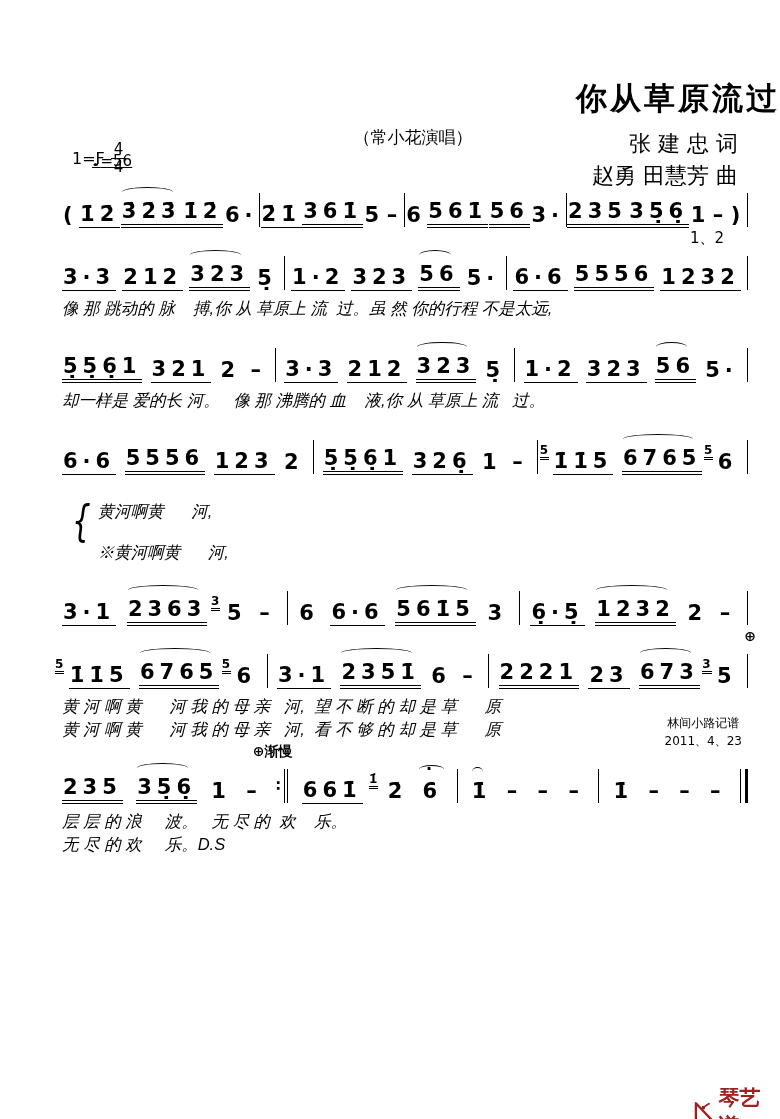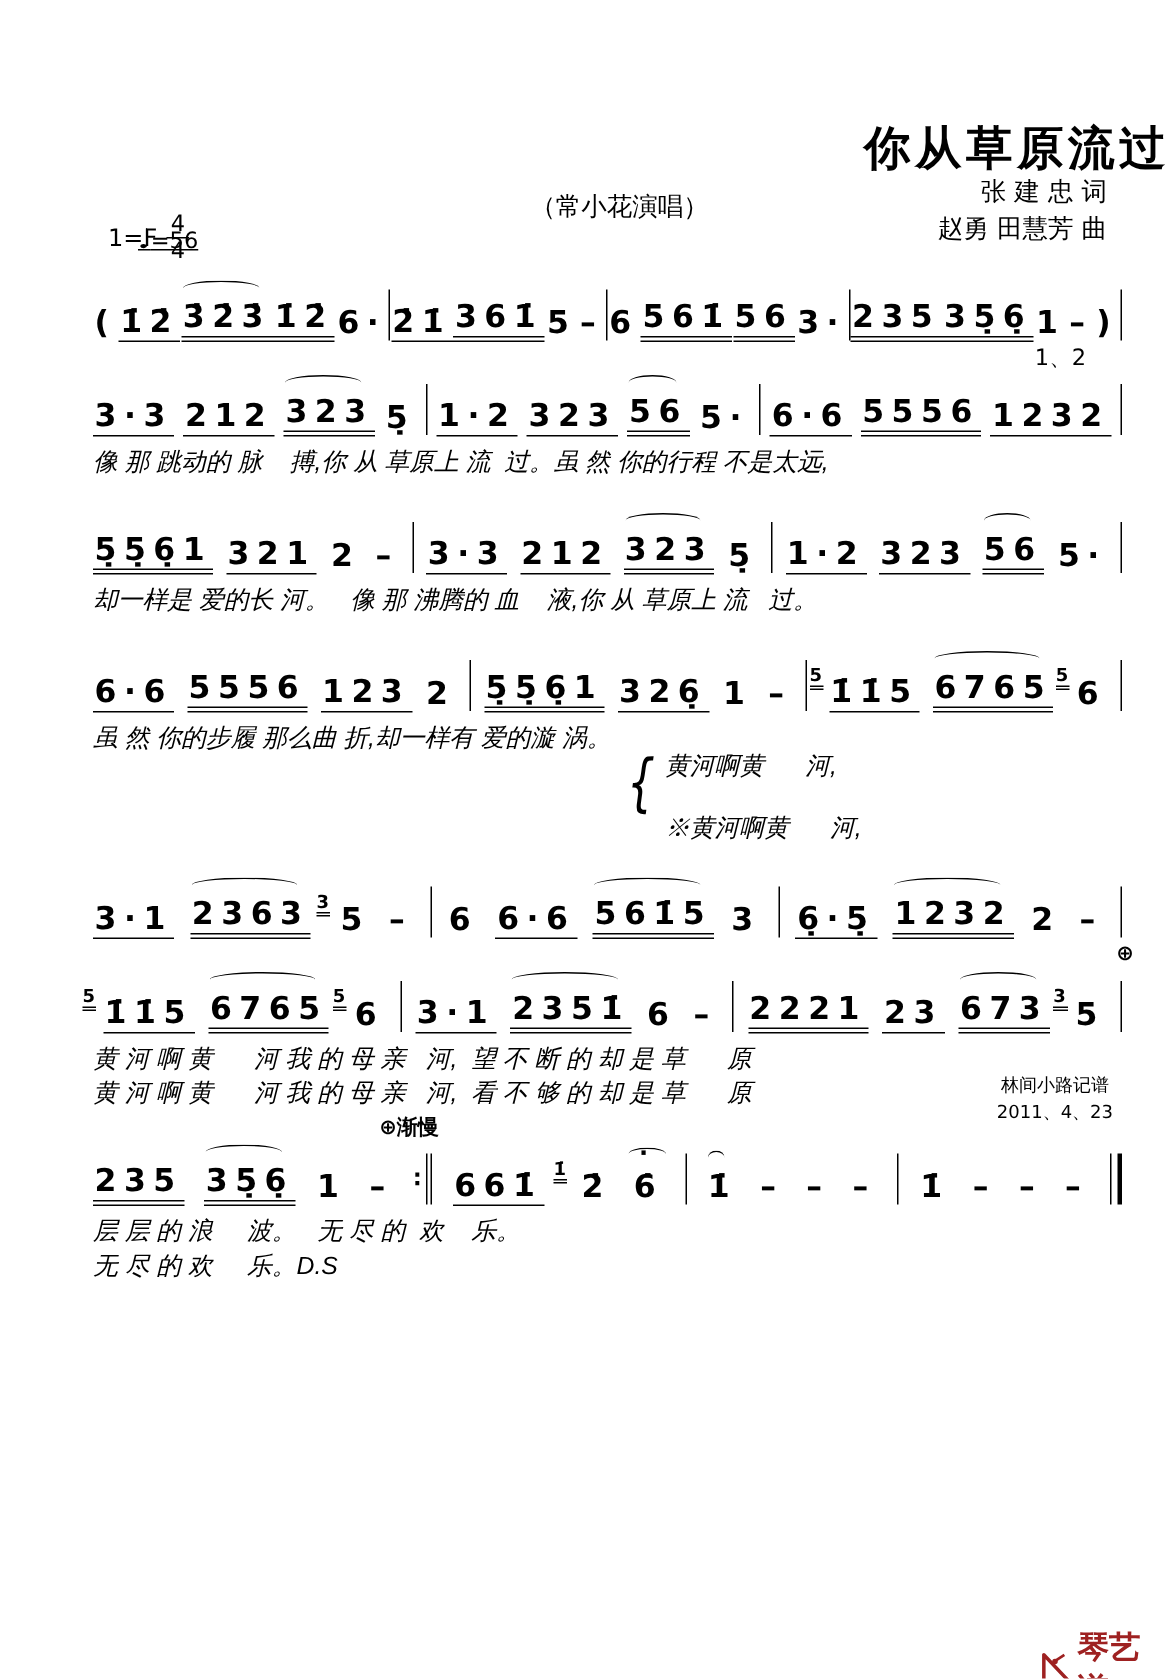--- a/index.html
+++ b/index.html
@@ -12,22 +12,22 @@
   .title{position:absolute;top:78px;left:12px;right:0;text-align:right;
          font-size:31px;font-weight:bold;letter-spacing:3px;}
   .subtitle{position:absolute;top:126px;left:0;right:0;text-align:center;
          font-size:17px;padding-left:46px;}
   .keysig{position:absolute;left:72px;top:117px;font-size:16px;display:flex;align-items:center;margin-top:24px;}
   .frac{display:inline-flex;flex-direction:column;text-align:center;
         font-size:15px;line-height:1.1;margin-left:6px;}
   .frac .num{border-bottom:1.4px solid #000;padding:0 3px;}
   .tempo{position:absolute;left:92px;top:149px;font-size:15px;text-decoration:underline;}
   .tempo .notehead{font-size:18px;}
-  .credits{position:absolute;right:42px;top:116px;text-align:right;
-           font-size:17px;line-height:1.45;}
+  .credits{position:absolute;right:42px;top:128px;text-align:right;
+           font-size:22px;line-height:1.45;}
   
   #score{position:absolute;top:174px;left:62px;width:686px;}
   .system{position:relative;padding-top:16px;margin-bottom:9px;}
   .music-row{display:flex;justify-content:space-between;align-items:flex-end;
              font-size:21px;font-weight:bold;height:38px;
              font-family:"DejaVu Sans",sans-serif;}
   .cell{position:relative;display:inline-block;letter-spacing:5px;
         line-height:1.25;padding:0 1px;white-space:nowrap;}
   .u1{border-bottom:1.6px solid #000;}
   .u2{border-bottom:4px double #000;}
@@ -175,23 +175,20 @@
         <span class="cell">–</span>
         <span class="bar bar-s"></span>
         <span class="cell grace">5</span>
         <span class="cell u1">1̇1̇5</span>
         <span class="cell u2 arc">6765</span>
         <span class="cell grace">5</span>
         <span class="cell">6</span>
         <span class="bar bar-s"></span>
       </div>
       <div class="lyrics lyric-wrap">
-        <div>
-          <div class="lyric">虽 然 你的步履 那么曲 折,却一样有 爱的漩 涡。</div>
-        </div>
         <div class="brace-block">
           <span class="brace">{</span>
           <div class="brace-rows">
             <div class="lyric">黄河啊黄      河,</div>
             <div class="lyric">※黄河啊黄      河,</div>
           </div>
         </div>
       </div>
     </div>
     <div class="system">

